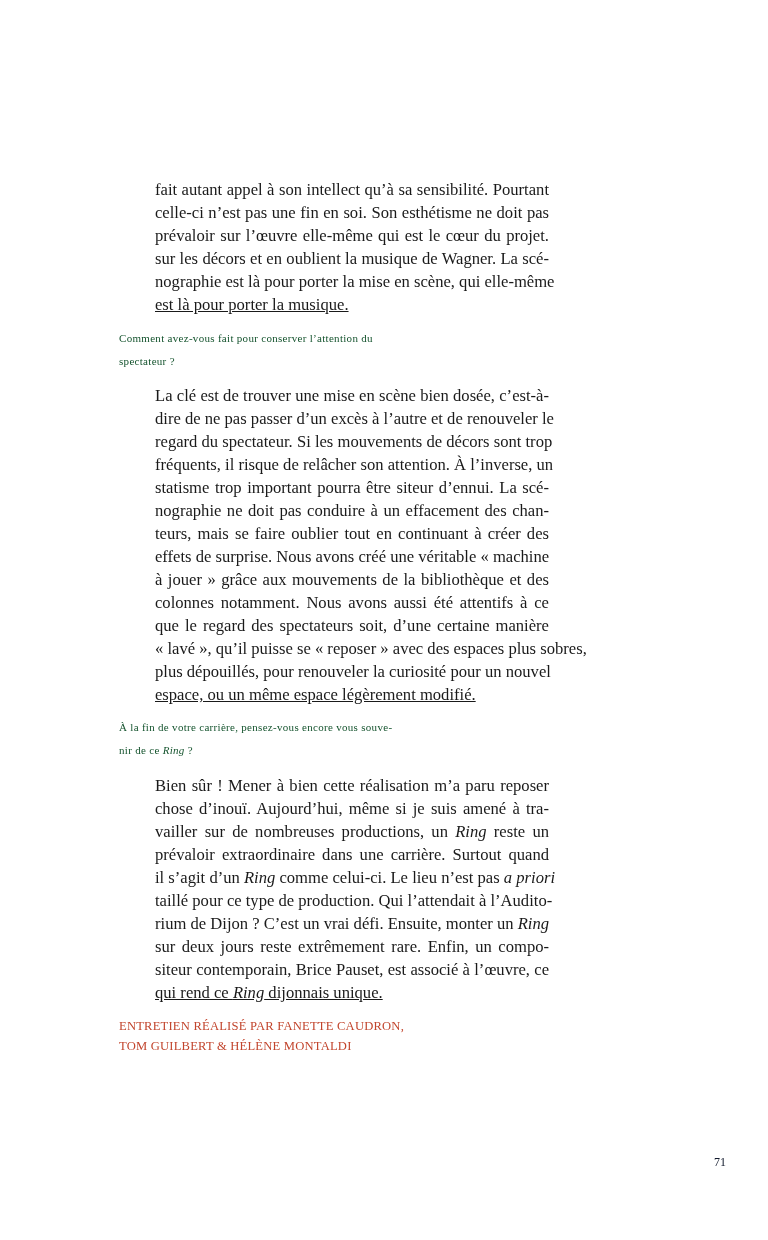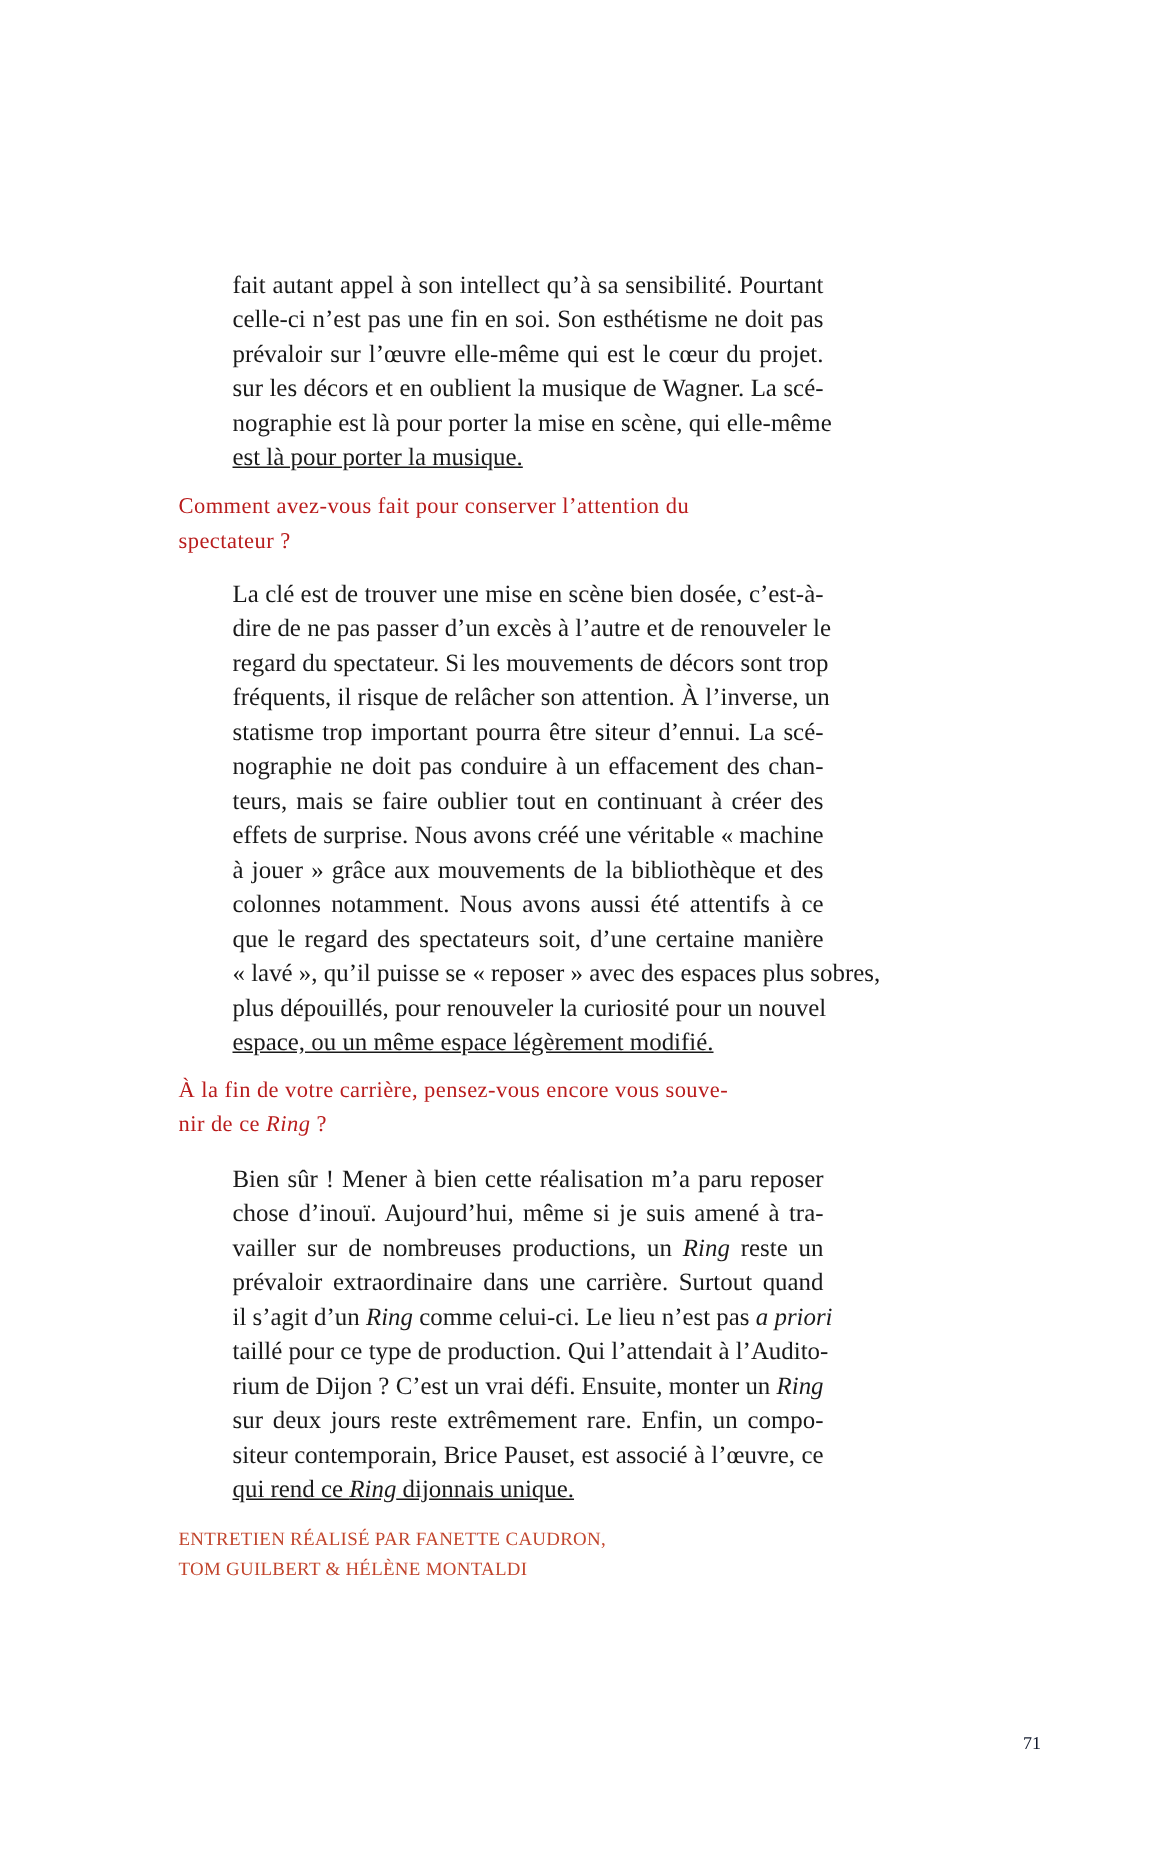--- a/index.html
+++ b/index.html
@@ -34,22 +34,22 @@
       text-align-last: justify;
       white-space: nowrap;
       height: 23px;
       margin-left: 36px;
     }
     .para .line.last {
       text-align-last: left;
       text-decoration: underline;
     }
     .question {
-      color: #b91c1c;
-      font-size: 15px;
+      color: #14532d;
+      font-size: 11px;
       line-height: 23px;
       letter-spacing: 0.3px;
       margin: 0;
     }
     .question .line {
       display: block;
       white-space: nowrap;
       height: 23px;
     }
     .q1 { margin-top: 11px; }
@@ -61,21 +61,21 @@
       color: #c2452d;
       font-size: 12.6px;
       line-height: 20px;
       letter-spacing: 0.2px;
       text-transform: uppercase;
     }
     .credits .line { display: block; white-space: nowrap; }
     em { font-style: italic; }
     .page-number {
       position: absolute;
-      left: 682px;
+      left: 714px;
       top: 1155px;
       font-family: "Liberation Serif", "DejaVu Serif", serif;
       font-size: 12px;
       color: #0f172a;
     }
   </style>
 </head>
 <body>
 
 <div class="page">

